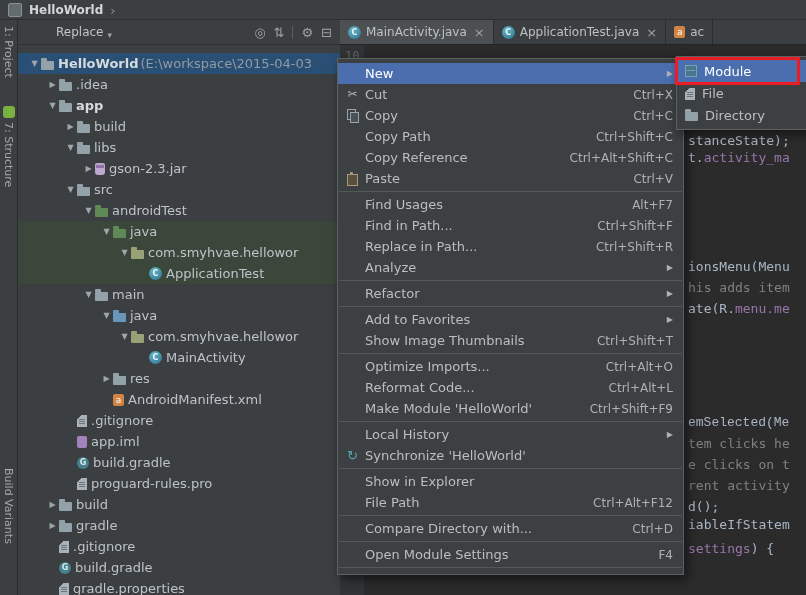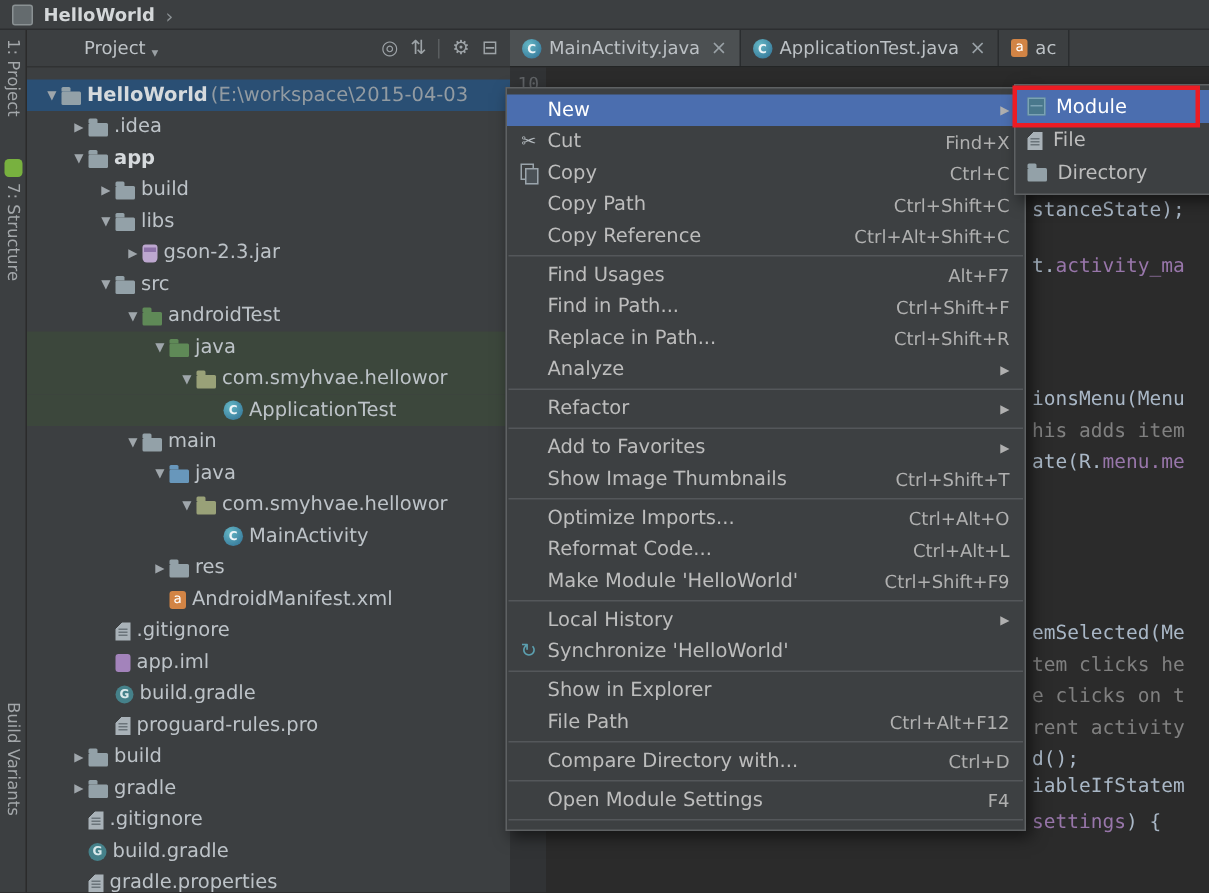--- a/index.html
+++ b/index.html
@@ -118,21 +118,21 @@
   </div>
 
   <div id="toolstrip">
     <div class="strip-label" id="strip-project">1: Project</div>
     <span id="strip-android-icon"></span>
     <div class="strip-label" id="strip-structure">7: Structure</div>
     <div class="strip-label" id="strip-build-variants">Build Variants</div>
   </div>
 
   <div id="project-header">
-    <span id="ph-title">Project</span>
+    <span id="ph-title">Replace</span>
     <span id="ph-caret"></span>
     <div id="ph-icons">
         <span class="ph-icon">◎</span>
         <span class="ph-icon">⇅</span>
         <span class="ph-divider"></span>
         <span class="ph-icon">⚙</span>
         <span class="ph-icon">⊟</span>
       </div>
   </div>
 
@@ -152,25 +152,25 @@
         <span>ac</span>
       </div>
     </div>
 
   <div id="editor">
     <div id="gutter">
       <span id="line-number">10</span>
     </div>
     <div id="code-frags">
         <div class="code-frag" style="top: 88px;"><span class="code-default">stanceState);</span></div>
-        <div class="code-frag" style="top: 125px;"><span class="code-default">t.</span><span class="code-field">activity_ma</span></div>
+        <div class="code-frag" style="top: 105px;"><span class="code-default">t.</span><span class="code-field">activity_ma</span></div>
         <div class="code-frag" style="top: 214px;"><span class="code-default">ionsMenu(Menu</span></div>
         <div class="code-frag" style="top: 235px;"><span class="code-comment">his adds item</span></div>
         <div class="code-frag" style="top: 256px;"><span class="code-default">ate(R.</span><span class="code-field">menu.me</span></div>
-        <div class="code-frag" style="top: 370px;"><span class="code-default">emSelected(Me</span></div>
+        <div class="code-frag" style="top: 370px; font-family: Liberation Mono, monospace;"><span class="code-default">emSelected(Me</span></div>
         <div class="code-frag" style="top: 391px;"><span class="code-comment">tem clicks he</span></div>
         <div class="code-frag" style="top: 412px;"><span class="code-comment">e clicks on t</span></div>
         <div class="code-frag" style="top: 433px;"><span class="code-comment">rent activity</span></div>
         <div class="code-frag" style="top: 454px;"><span class="code-default">d();</span></div>
         <div class="code-frag" style="top: 472px;"><span class="code-default">iableIfStatem</span></div>
         <div class="code-frag" style="top: 496px;"><span class="code-field">settings</span><span class="code-default">) {</span></div>
       </div>
   </div>
 
   <div id="project-tree">
@@ -311,39 +311,46 @@
       <div class="menu-item selected">
         <span class="mi-icon-slot"></span>
         <span class="mi-label">New</span>
         <span class="mi-arrow">▶</span>
       </div>
       <div class="menu-item">
         <span class="mi-icon-slot">
           <span class="ic ic-cut">✂</span>
         </span>
         <span class="mi-label">Cut</span>
-        <span class="mi-shortcut">Find+X</span>
+        <span class="mi-shortcut">Ctrl+X</span>
       </div>
       <div class="menu-item">
         <span class="mi-icon-slot">
           <span class="ic ic-copy"></span>
         </span>
         <span class="mi-label">Copy</span>
         <span class="mi-shortcut">Ctrl+C</span>
       </div>
       <div class="menu-item">
         <span class="mi-icon-slot"></span>
         <span class="mi-label">Copy Path</span>
         <span class="mi-shortcut">Ctrl+Shift+C</span>
       </div>
       <div class="menu-item">
         <span class="mi-icon-slot"></span>
         <span class="mi-label">Copy Reference</span>
         <span class="mi-shortcut">Ctrl+Alt+Shift+C</span>
       </div>
+      <div class="menu-item">
+        <span class="mi-icon-slot">
+          <span class="ic ic-paste"></span>
+        </span>
+        <span class="mi-label">Paste</span>
+        <span class="mi-shortcut">Ctrl+V</span>
+      </div>
       <div class="menu-sep"></div>
       <div class="menu-item">
         <span class="mi-icon-slot"></span>
         <span class="mi-label">Find Usages</span>
         <span class="mi-shortcut">Alt+F7</span>
       </div>
       <div class="menu-item">
         <span class="mi-icon-slot"></span>
         <span class="mi-label">Find in Path...</span>
         <span class="mi-shortcut">Ctrl+Shift+F</span>

